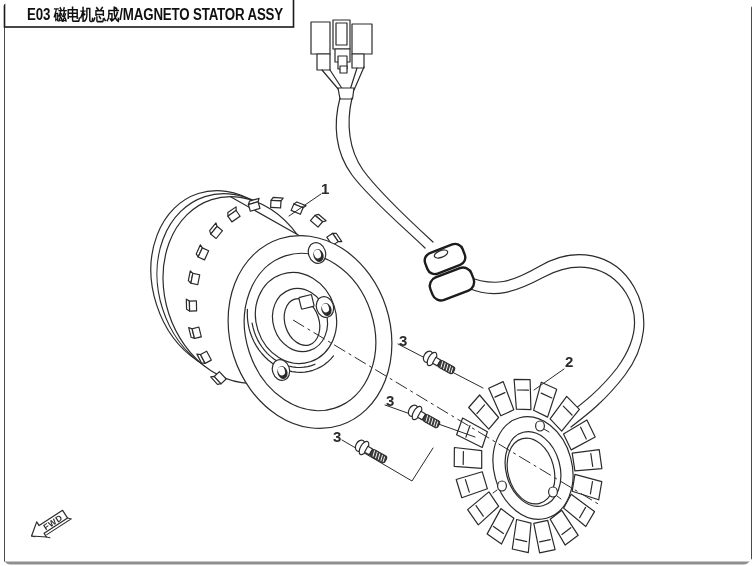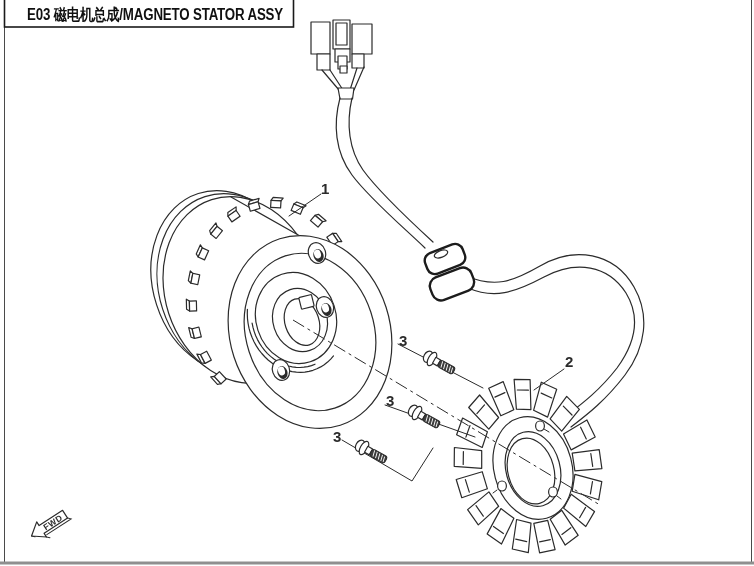--- a/index.html
+++ b/index.html
@@ -1,20 +1,20 @@
 <!DOCTYPE html>
 <html style="--line: #2b2b2b; --thread: #3d3d3d; --page_border: #8f8f8f; --background: #ffffff;"><head>
 <meta charset="utf-8">
 <style>
   :root{
     --line:#2b2b2b; --thread:#3d3d3d; --page_border:#8f8f8f; --background:#ffffff;
   }
   html,body{margin:0;padding:0;background:#fff;}
   .page{position:relative;width:754px;height:566px;background:var(--background);overflow:hidden;
-        font-family:"Liberation Sans",sans-serif;}
+        font-family:"Liberation Sans",sans-serif;border-radius:15px;}
   svg{position:absolute;left:0;top:0;}
   .ln{fill:none;stroke:var(--line);stroke-width:1.2;stroke-linecap:round;stroke-linejoin:round;}
   .thin{fill:none;stroke:var(--line);stroke-width:1;stroke-linecap:round;}
   .fw{fill:#fff;stroke:var(--line);stroke-width:1.2;stroke-linejoin:round;}
   .gr{fill:#fff;stroke:#1c1c1c;stroke-width:2.4;stroke-linejoin:round;}
   .thread{fill:var(--thread);stroke:var(--line);stroke-width:1;}
   .hatch{stroke:#ffffff;stroke-width:0.9;fill:none;}
   .axis{fill:none;stroke:var(--line);stroke-width:1;stroke-dasharray:13 4 3 4;}
   .dark{fill:var(--line);stroke:none;}
   .lbl{font:bold 15px "Liberation Sans",sans-serif;fill:var(--line);}

